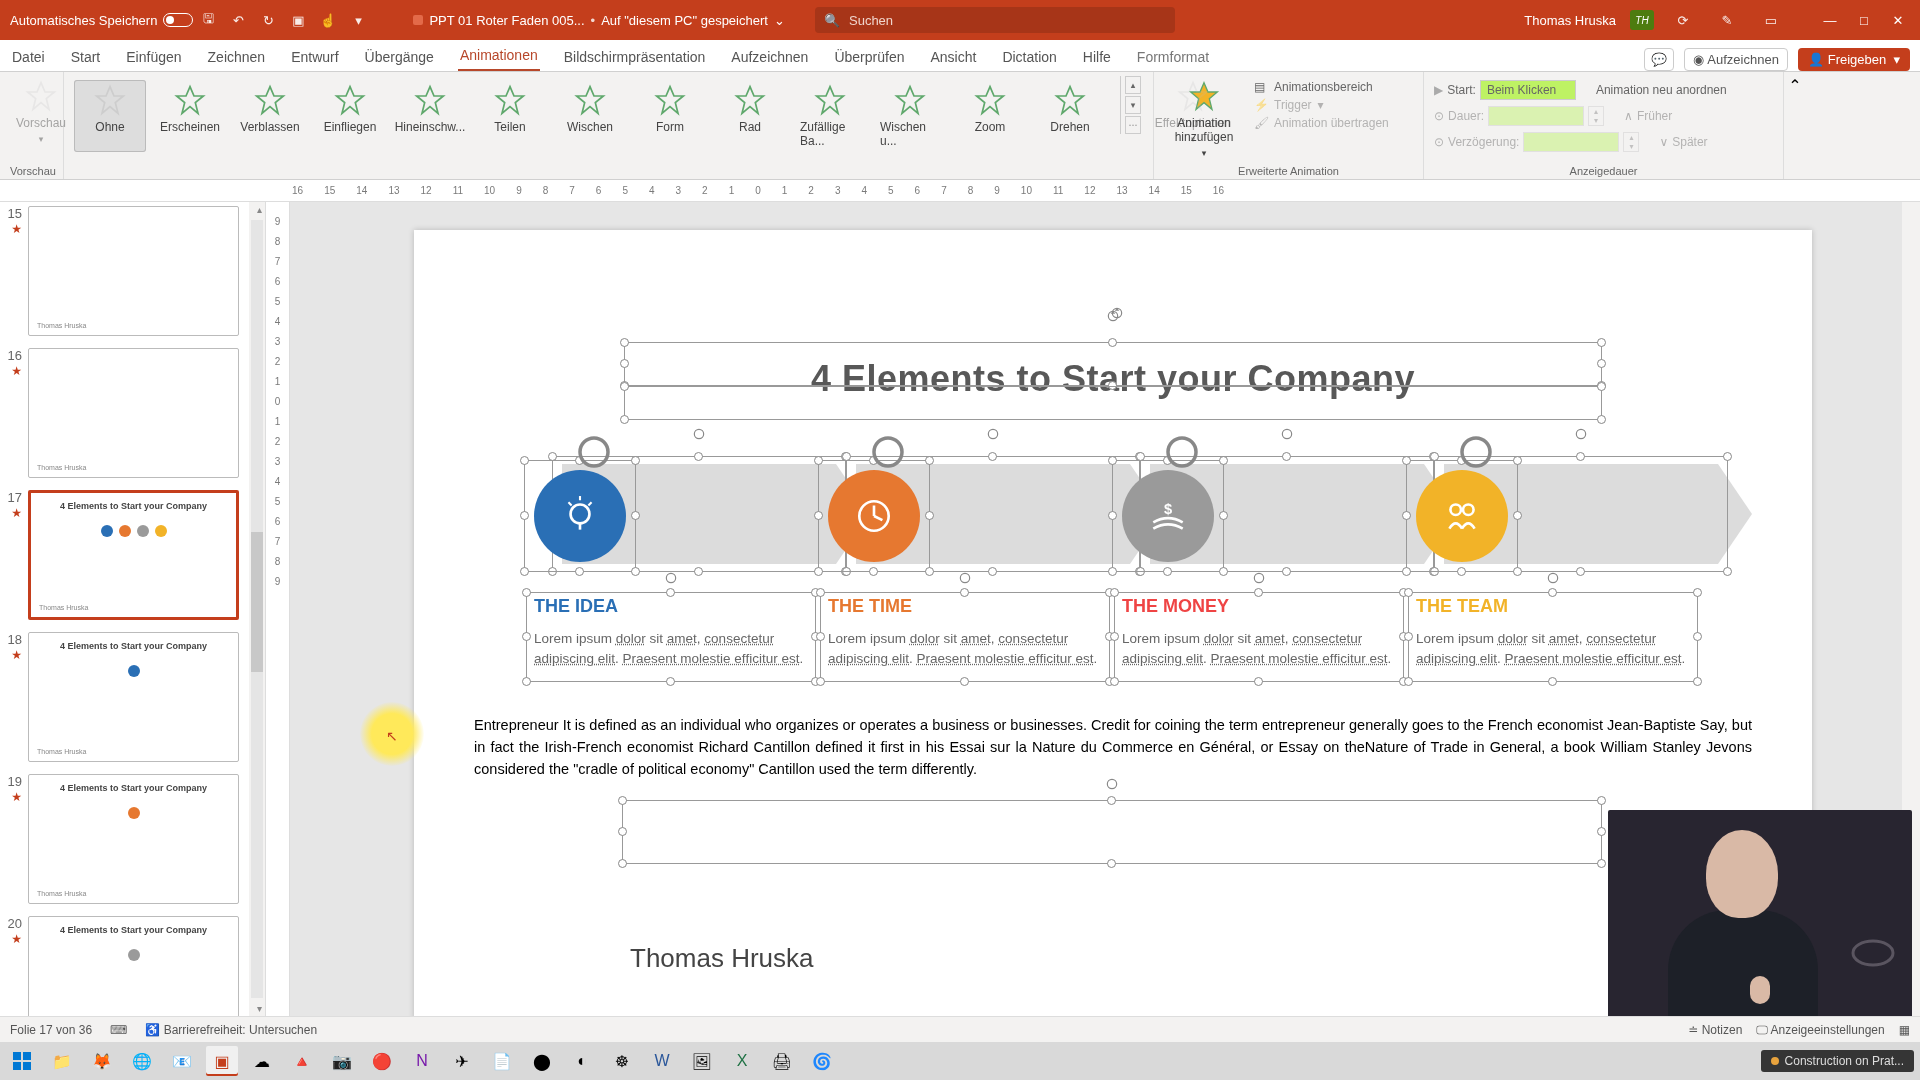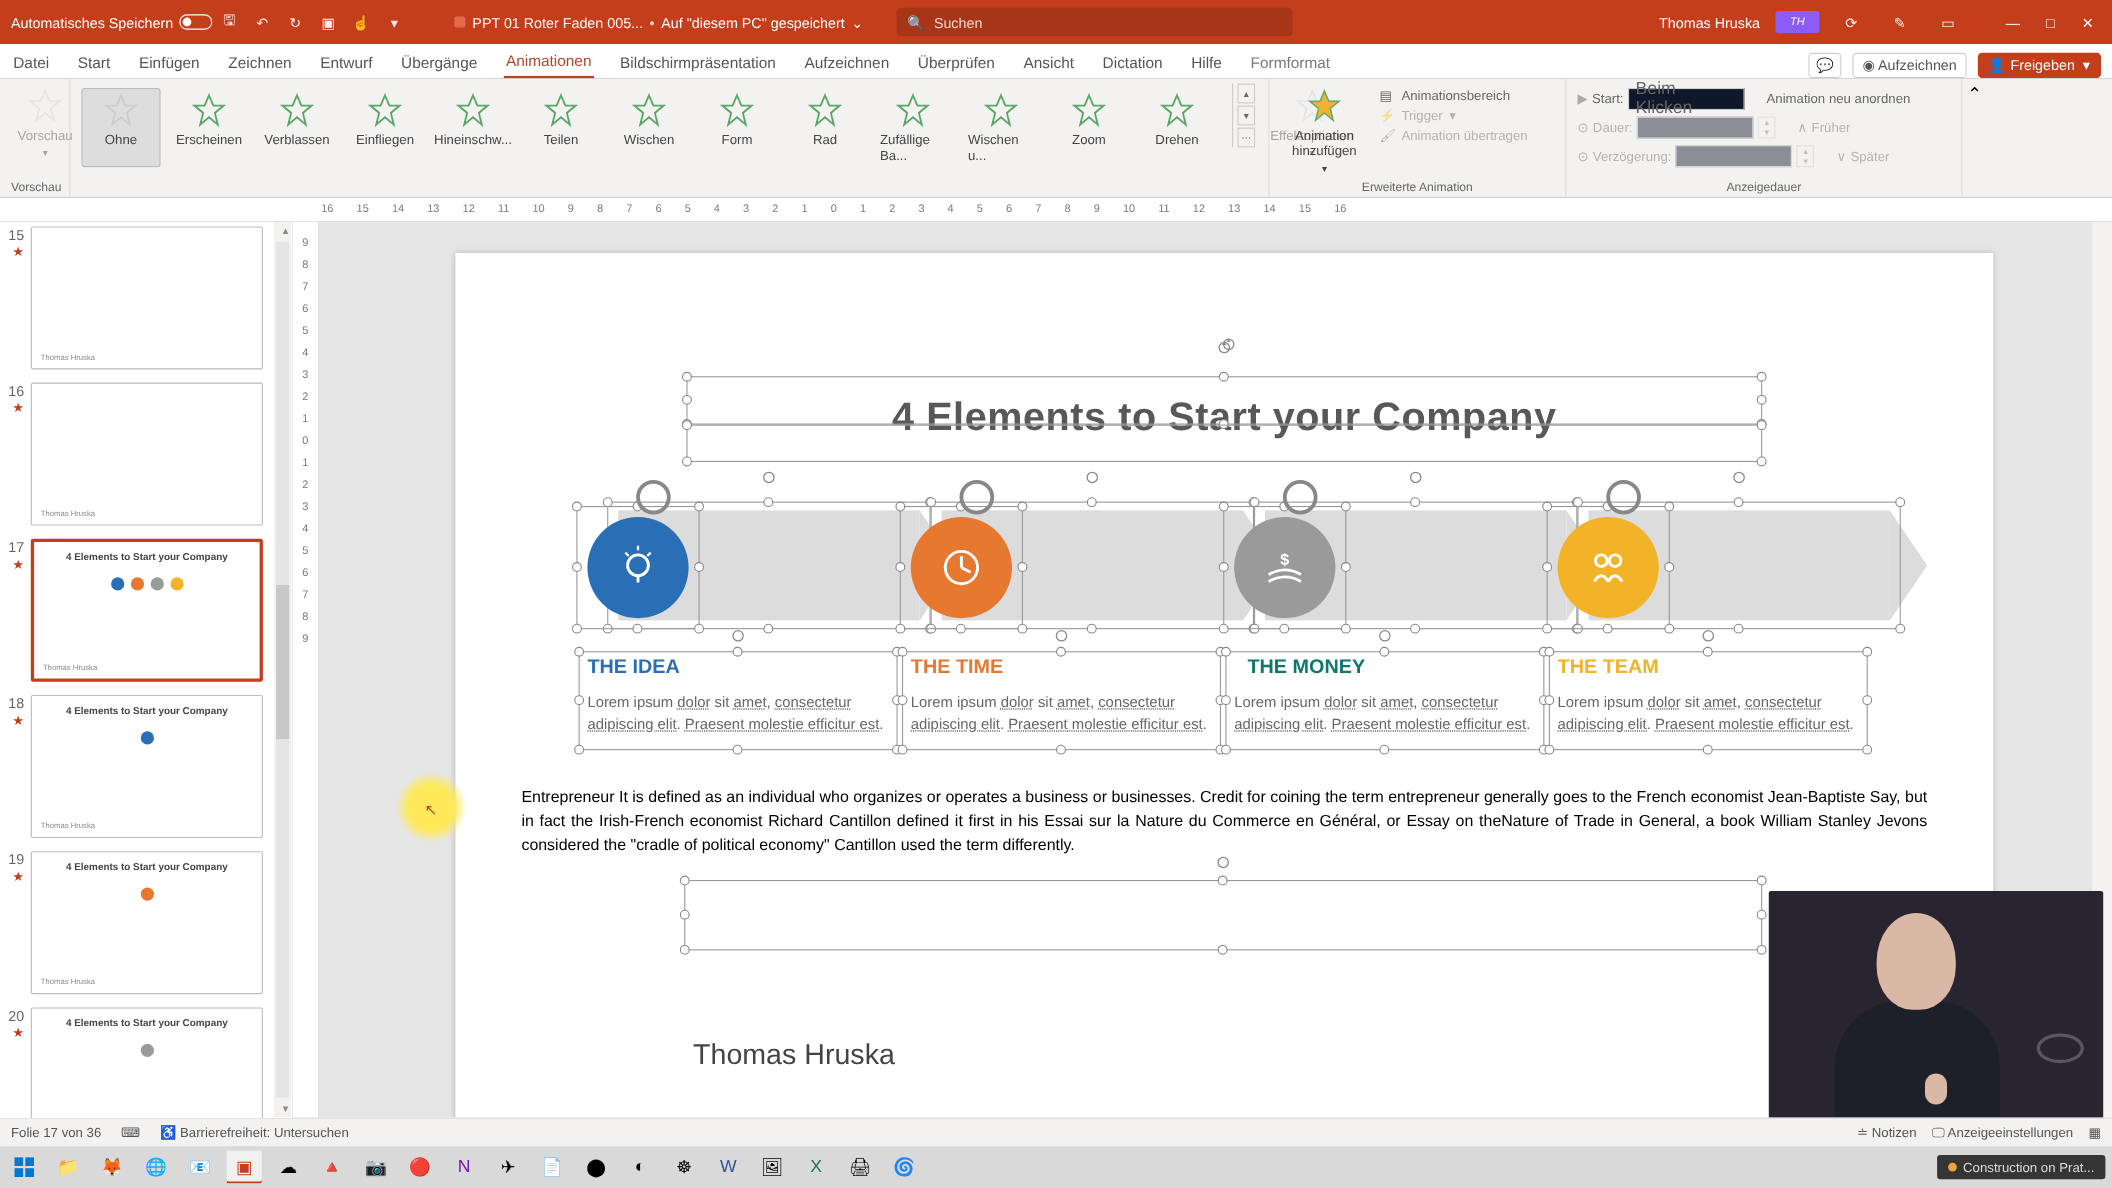--- a/index.html
+++ b/index.html
@@ -8,21 +8,21 @@
 
 .titlebar { height:40px; background:#c43e1c; display:flex; align-items:center; color:#fff; font-size:13px; padding:0 10px; }
 .titlebar .auto-save { display:flex; align-items:center; gap:6px; }
 .toggle { width:30px; height:14px; border:1px solid #fff; border-radius:8px; background:#c43e1c; position:relative; }
 .toggle::after { content:""; width:8px; height:8px; background:#fff; border-radius:50%; position:absolute; top:2px; left:2px; }
 .qat-icon { width:18px; height:18px; margin:0 6px; display:inline-flex; align-items:center; justify-content:center; opacity:.9; }
 .titlebar .fname { margin-left:40px; display:flex; align-items:center; gap:6px; }
 .fname-icon { width:10px; height:10px; background:#e36a49; border-radius:2px; }
 .searchbox { margin-left:30px; background:#a73518; border-radius:4px; height:26px; width:360px; display:flex; align-items:center; padding:0 10px; gap:8px; color:#f0d5cc; font-size:13px; }
 .titlebar .right { margin-left:auto; display:flex; align-items:center; gap:14px; }
-.avatar { width:40px; height:20px; background:#8b5cf6; border-radius:3px; display:flex; align-items:center; justify-content:center; font-size:10px;font-style:italic; }
+.avatar { width:24px; height:20px; background:#4d7c0f; border-radius:3px; display:flex; align-items:center; justify-content:center; font-size:10px;font-style:italic; }
 .win-btns { display:flex; gap:10px; margin-left:18px; }
 .win-btn { width:24px; height:24px; display:flex; align-items:center; justify-content:center; }
 
 
 .tabs { height:32px; background:#fff; display:flex; align-items:flex-end; padding:0 10px; gap:22px; border-bottom:1px solid #d0d0d0; font-size:14px; color:#555; }
 .tab { padding:6px 2px; cursor:pointer; }
 .tab.active { color:#b7472a; border-bottom:2px solid #b7472a; font-weight:500; }
 .tab.context { color:#777; }
 .tabs .tab-right { margin-left:auto; display:flex; gap:10px; align-items:center; font-size:13px; }
 .btn-share { background:#c43e1c; color:#fff; padding:4px 10px; border-radius:4px; }
@@ -38,21 +38,21 @@
 .anim-icon { width:32px; height:32px; display:flex; align-items:center; justify-content:center; }
 .anim-gallery { display:flex; gap:8px; padding-top:4px; }
 .anim-gallery .bigbtn { width:72px; }
 .gal-controls { display:flex; flex-direction:column; gap:2px; margin-left:4px; border-left:1px solid #ccc; padding-left:4px; }
 .gal-ctrl { height:18px; width:16px; border:1px solid #ccc; display:flex; align-items:center; justify-content:center; font-size:9px; color:#666; }
 .grey { opacity:.45; }
 .adv-col { display:flex; flex-direction:column; gap:4px; font-size:12px; padding-top:4px; color:#666; }
 .adv-row { display:flex; align-items:center; gap:6px; }
 .mini-icon { width:14px; height:14px; display:inline-block; }
 .timing-row { display:flex; align-items:center; gap:4px; font-size:12px; color:#666; }
-.timing-row .val { border:1px solid #ccc; background:#0f172a; padding:1px 6px; font-size:16px; width:106px; height:20px; display:flex; align-items:center; }
+.timing-row .val { border:1px solid #ccc; background:#bef264; padding:1px 6px; font-size:12px; width:96px; height:20px; display:flex; align-items:center; }
 .sp { width:16px; height:20px; border:1px solid #ccc; display:flex; flex-direction:column; font-size:8px; color:#888; }
 .sp div { flex:1; display:flex; align-items:center; justify-content:center; }
 
 
 .ruler-h { height:22px; background:#fff; border-bottom:1px solid #ddd; display:flex; align-items:center; font-size:10px; color:#7a7a7a; }
 .ruler-h .spacer { width:292px; }
 .ruler-v { width:24px; background:#fff; border-right:1px solid #ddd; display:flex; flex-direction:column; align-items:center; font-size:10px; color:#7a7a7a; padding-top:14px; gap:9px; }
 .ruler-h .ticks { display:flex; gap:21px; }
 
 
@@ -88,21 +88,21 @@
 .arrow::after { content:""; position:absolute; right:-34px; top:0; border-left:34px solid #dcdcdc; border-top:50px solid transparent; border-bottom:50px solid transparent; }
 .circle { width:92px; height:92px; border-radius:50%; position:relative; z-index:2; display:flex; align-items:center; justify-content:center; }
 .c-blue { background:#2a6fb5; }
 .c-orange { background:#e67830; }
 .c-grey { background:#9a9a9a; }
 .c-gold { background:#f2b328; }
 .circle svg { width:42px; height:42px; }
 .etitle { margin-top:34px; font-size:18px; font-weight:700; }
 .t-blue { color:#2a6fb5; }
 .t-orange { color:#e67830; }
-.t-grey { color:#0f766e;margin-left:12px; }
+.t-grey { color:#ef4444; }
 .t-gold { color:#f2b328; }
 .etext { font-size:13.5px; color:#666; margin-top:12px; line-height:1.5; }
 .etext u { text-decoration:underline dotted; }
 .para { font-size:14.5px; color:#000000; margin-top:44px; text-align:justify; line-height:1.55; padding:0 20px; }
 .author { position:absolute; left:216px; bottom:46px; font-size:26px; color:#444; }
 
 
 .highlight { position:absolute; width:64px; height:64px; border-radius:50%; background:radial-gradient(circle,#ffe95a 0%,#ffe95a 45%,rgba(255,233,90,0) 72%); left:70px; top:500px; }
 .cursor { position:absolute; left:96px; top:526px; font-size:14px; color:#c43e1c; }
 

